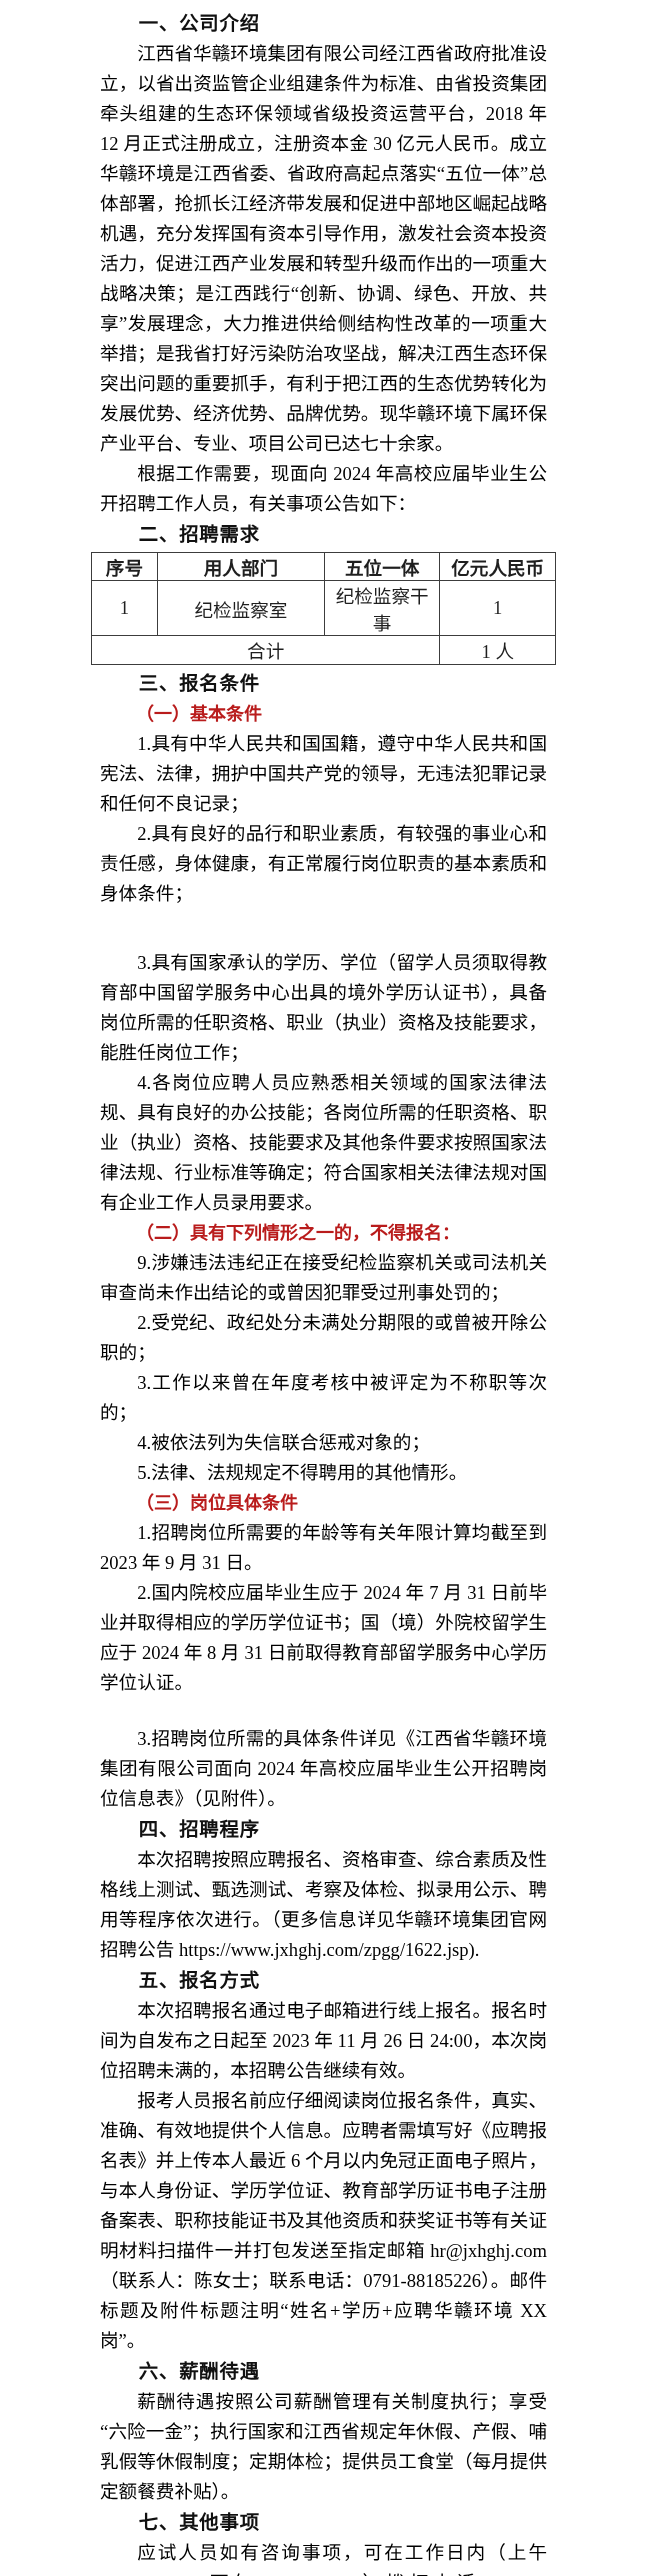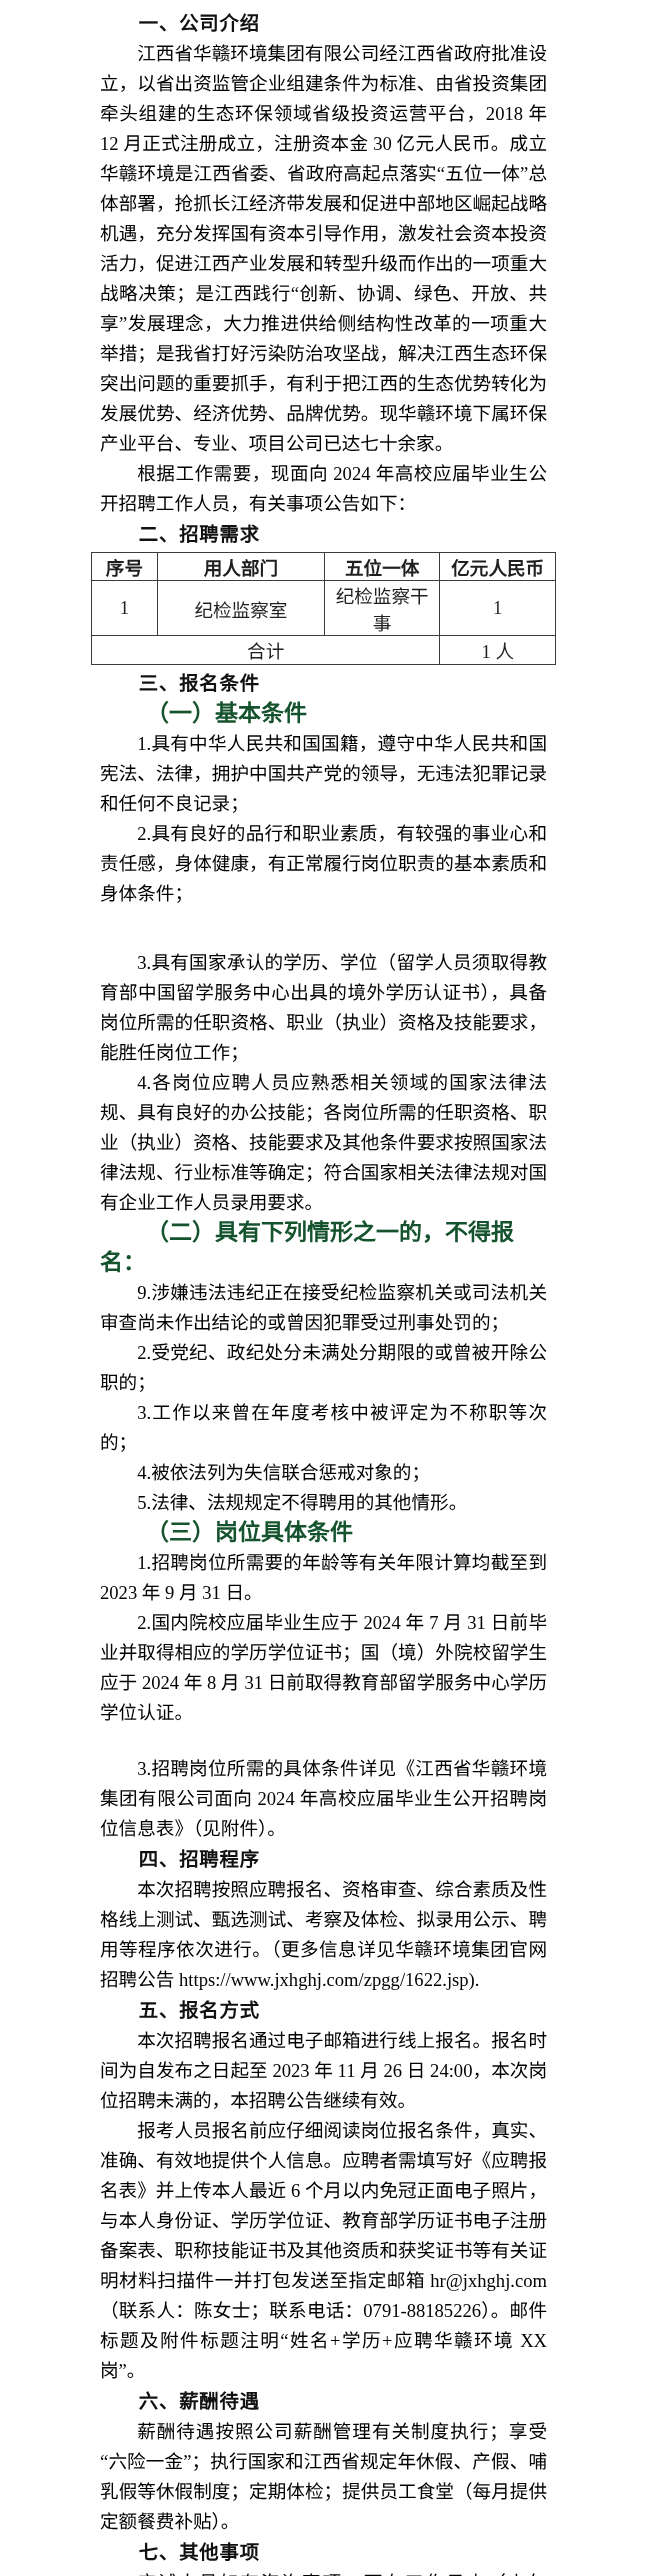--- a/index.html
+++ b/index.html
@@ -27,24 +27,24 @@
     font-size: 19.4px;
     line-height: 31px;
     text-indent: 2em;
     letter-spacing: 0.8px;
     color: #111;
     margin: 0;
   }
   .h2 {
     font-family: "Liberation Serif", "DejaVu Serif", serif;
     font-weight: bold;
-    font-size: 23px;
+    font-size: 18px;
     line-height: 30px;
     text-indent: 2em;
-    color: #14532d;
+    color: #b91c1c;
     margin: 0;
   }
   p.body {
     font-size: 18.6px;
     line-height: 30px;
     text-align: justify;
     text-indent: 2em;
     margin: 0;
     color: #000000;
   }

